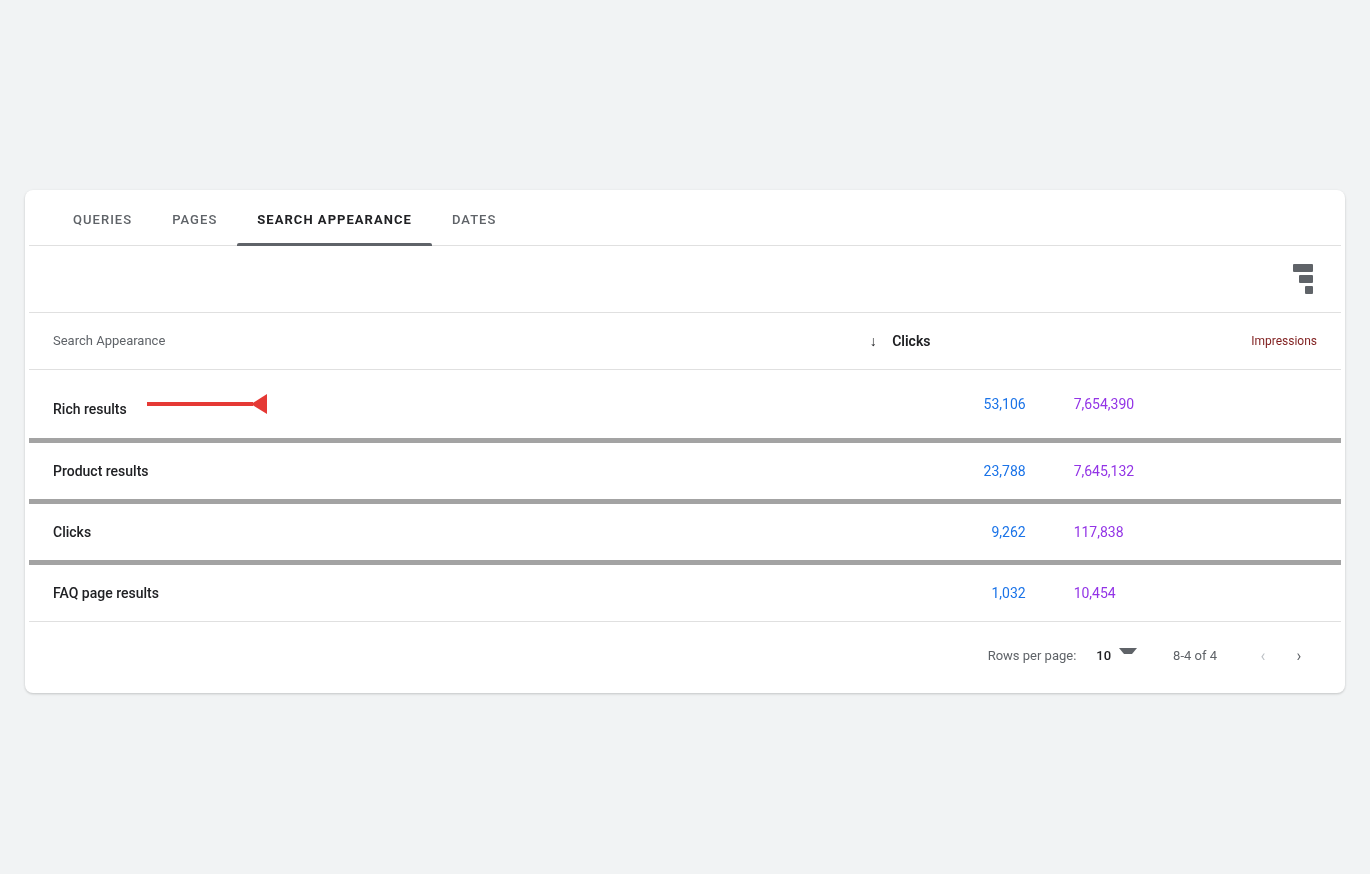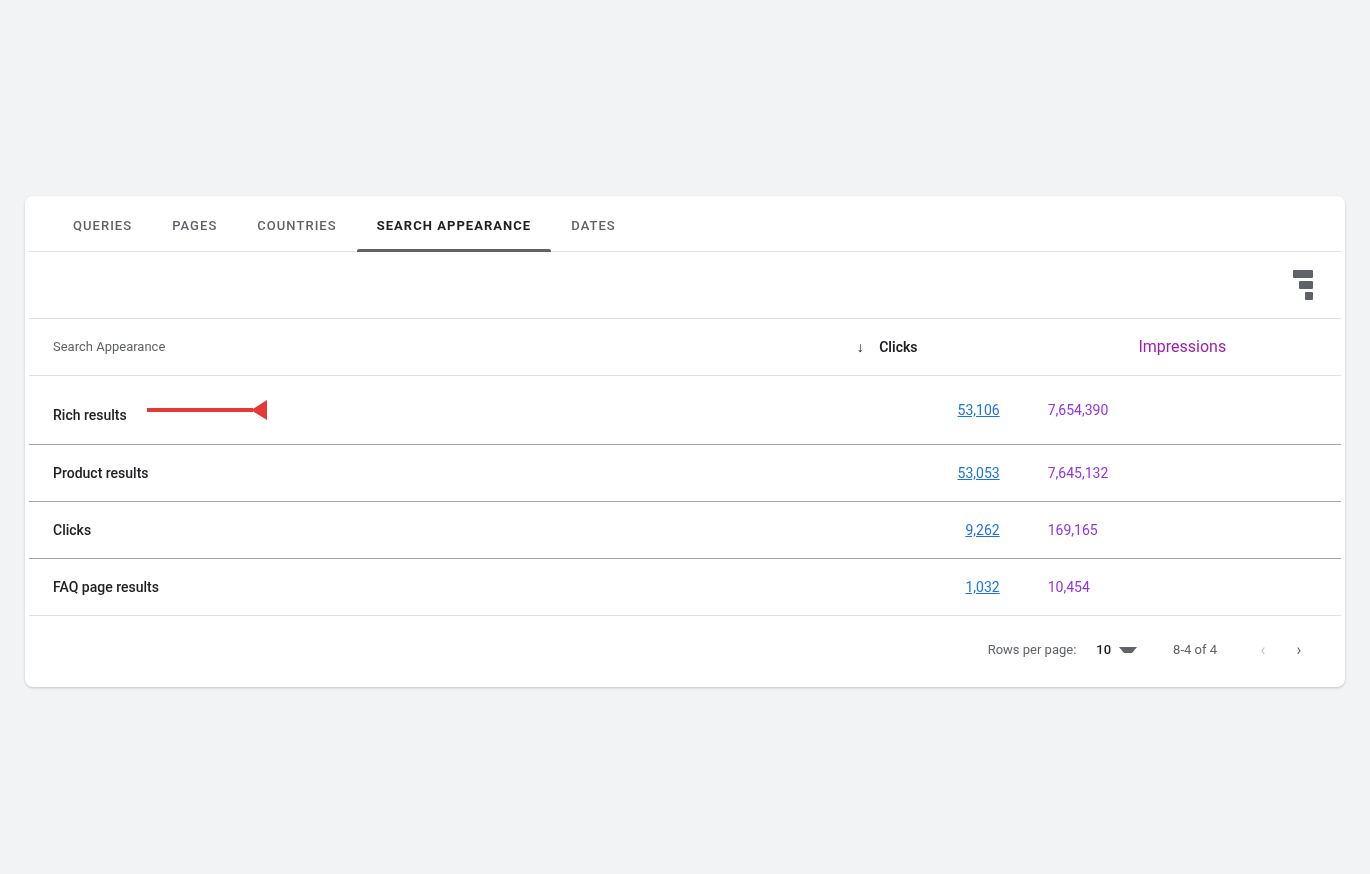--- a/index.html
+++ b/index.html
@@ -96,49 +96,48 @@
       cursor: pointer;
     }
     .table th.col-name { width: 55%; }
     .table th.col-clicks {
       text-align: center;
       color: #202124;
       font-weight: 600;
       font-size: 14px;
     }
     .table th.col-impressions {
-      text-align: center;
-      color: #a21caf;
-      font-size: 16px;
+      text-align: right;
+      color: #7f1d1d;
+      font-size: 12px;
     }
     .sort-arrow {
       display: inline-block;
       margin-right: 4px;
       font-size: 14px;
     }
     .table tbody tr {
-      border-bottom: 1px solid #a3a3a3;
+      border-bottom: 5px solid #a3a3a3;
     }
     .table tbody tr:last-child {
       border-bottom: none;
     }
     .table td {
       padding: 20px 24px;
       font-size: 14px;
     }
     .table td.col-name {
       color: #202124;
       font-weight: 500;
       position: relative;
     }
     .table td.col-clicks {
       text-align: right;
       color: #1a73e8;
       font-size: 14px;
-      text-decoration: underline;
     }
     .table td.col-impressions {
       text-align: left;
       color: #9334e6;
       font-size: 14px;
     }
     
     .arrow-annotation {
       display: inline-flex;
       align-items: center;
@@ -181,21 +180,21 @@
       font-size: 13px;
       color: #5f6368;
     }
     .rows-per-page {
       display: flex;
       align-items: center;
       gap: 8px;
     }
     .rows-select {
       display: flex;
-      align-items: flex-end;
+      align-items: center;
       gap: 4px;
       font-size: 13px;
       color: #202124;
       font-weight: 500;
       cursor: pointer;
     }
     .chevron-down {
       width: 0;
       height: 0;
       border-left: 5px solid transparent;
@@ -226,21 +225,20 @@
     .nav-btn.disabled { color: #bdc1c6; cursor: default; }
   </style>
 </head>
 <body>
 
 <div class="card">
 
   <div class="tabs">
     <a class="tab">QUERIES</a>
     <a class="tab">PAGES</a>
-    <a class="tab">COUNTRIES</a>
     <a class="tab active">SEARCH APPEARANCE</a>
     <a class="tab">DATES</a>
   </div>
 
   <div class="filter-bar">
     <div class="filter-icon">
       <span></span>
       <span></span>
       <span></span>
     </div>
@@ -260,27 +258,27 @@
     <tbody id="table-body">
     <tr>
           <td class="col-name">Rich results<span class="arrow-annotation">
               <span class="red-arrow"></span>
             </span></td>
           <td class="col-clicks">53,106</td>
           <td class="col-impressions">7,654,390</td>
         </tr>
         <tr>
           <td class="col-name">Product results</td>
-          <td class="col-clicks">53,053</td>
+          <td class="col-clicks">23,788</td>
           <td class="col-impressions">7,645,132</td>
         </tr>
         <tr>
           <td class="col-name">Clicks</td>
           <td class="col-clicks">9,262</td>
-          <td class="col-impressions">169,165</td>
+          <td class="col-impressions">117,838</td>
         </tr>
         <tr>
           <td class="col-name">FAQ page results</td>
           <td class="col-clicks">1,032</td>
           <td class="col-impressions">10,454</td>
         </tr>
       </tbody>
   </table>
 
   <div class="table-footer">

